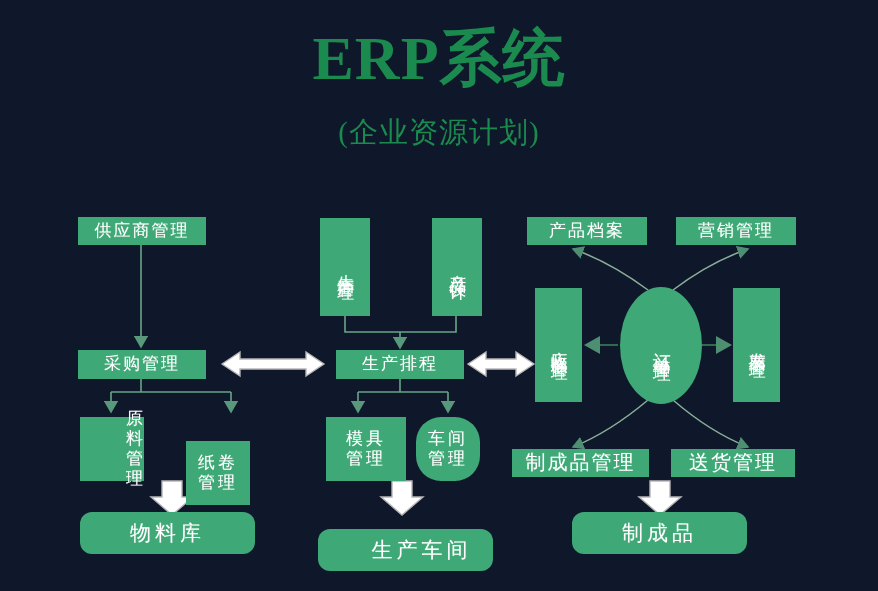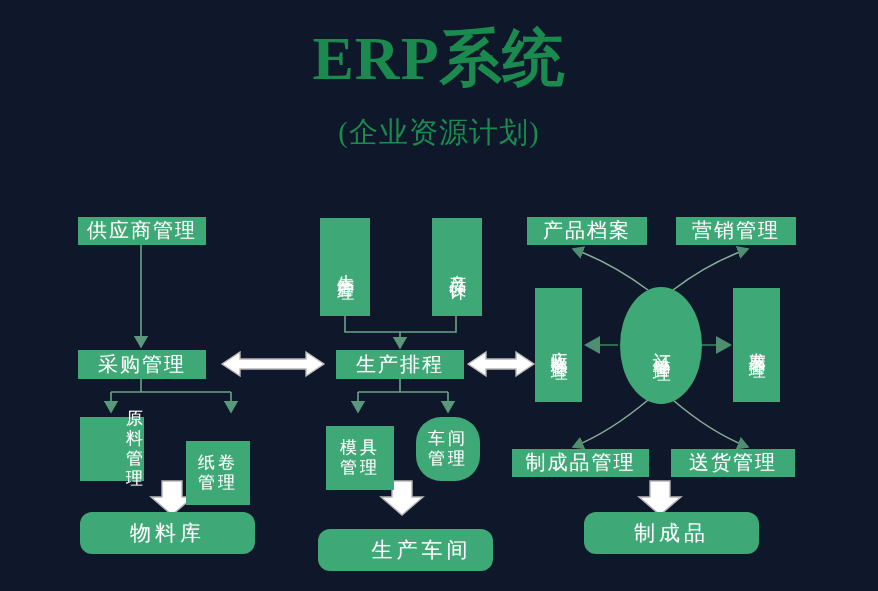--- a/index.html
+++ b/index.html
@@ -53,21 +53,21 @@
     color: #ffffff;
     display: flex;
     align-items: center;
     justify-content: center;
     text-align: center;
     letter-spacing: 2px;
     line-height: 1.18;
     text-shadow: 0 0 1px rgba(255,255,255,0.35);
   }
   .node.h {
-    font-size: 20px;
+    font-size: 17px;
   }
   .node.small {
     font-size: 20px;
   }
   
   .node.vert {
     writing-mode: vertical-rl;
     text-orientation: upright;
     font-size: 17px;
     letter-spacing: 3px;
@@ -193,21 +193,21 @@
   </div>
 
   <div class="node rounded" style="left:80px; top:512px; width:175px; height:42px;">物料库</div>
 
   <div class="node vert" style="left:320px; top:218px; width:50px; height:98px;">生产管理</div>
 
   <div class="node vert" style="left:432px; top:218px; width:50px; height:98px;">产品设计</div>
 
   <div class="node h" style="left:336px; top:350px; width:128px; height:29px;">生产排程</div>
 
-  <div class="node stack" style="left:326px; top:426px; width:68px; height:64px;">
+  <div class="node stack" style="left:326px; top:417px; width:80px; height:64px;">
     <span>模具</span>
     <span>管理</span>
   </div>
 
   <div class="node stack" style="left:416px; top:417px; width:64px; height:64px;border-radius:25px;">
     <span>车间</span>
     <span>管理</span>
   </div>
 
   <div class="node rounded" style="left:318px; top:529px; width:175px; height:42px;padding-left:32px;">生产车间</div>
@@ -219,15 +219,15 @@
   <div class="node vert" style="left:535px; top:288px; width:47px; height:114px;">应收款管理</div>
 
   <div class="node ellipse" style="left:620px; top:287px; width:82px; height:117px;">订单管理</div>
 
   <div class="node vert" style="left:733px; top:288px; width:47px; height:114px;">发票管理</div>
 
   <div class="node small" style="left:512px; top:449px; width:137px; height:28px;">制成品管理</div>
 
   <div class="node small" style="left:671px; top:449px; width:124px; height:28px;">送货管理</div>
 
-  <div class="node rounded" style="left:572px; top:512px; width:175px; height:42px;margin-left:12px;">制成品</div>
+  <div class="node rounded" style="left:572px; top:512px; width:175px; height:42px;">制成品</div>
 
 </div>
 
 </body></html>

